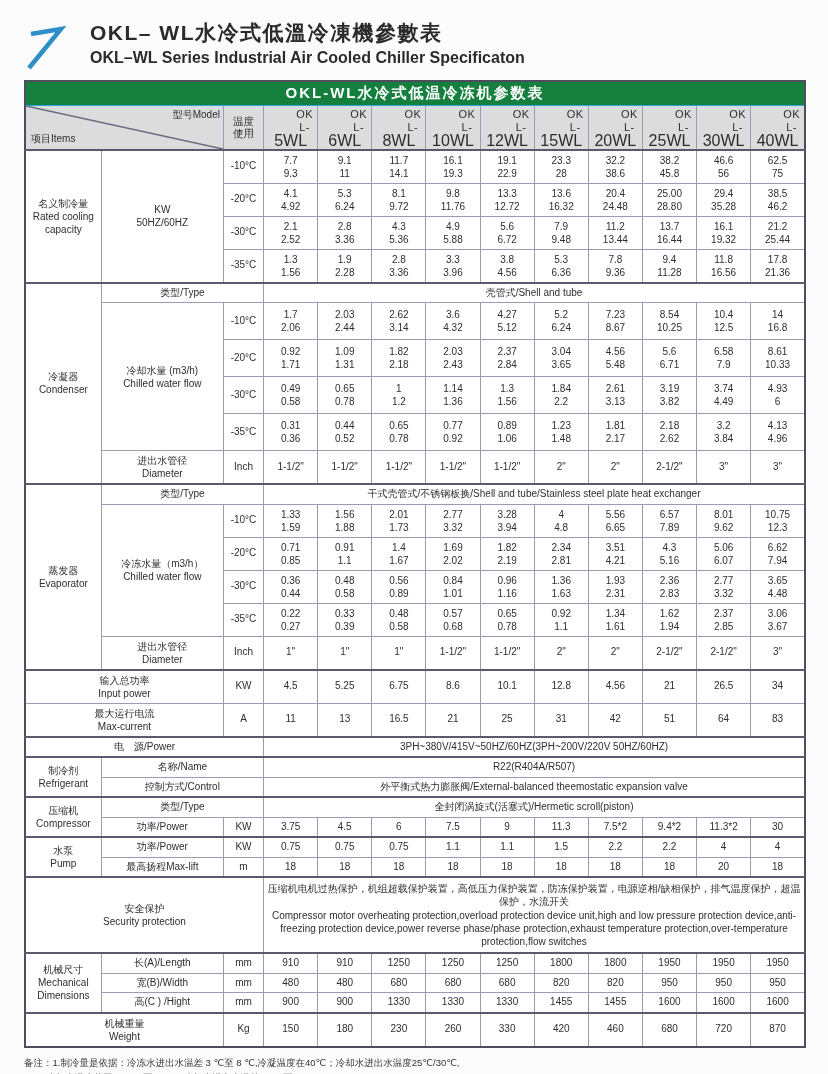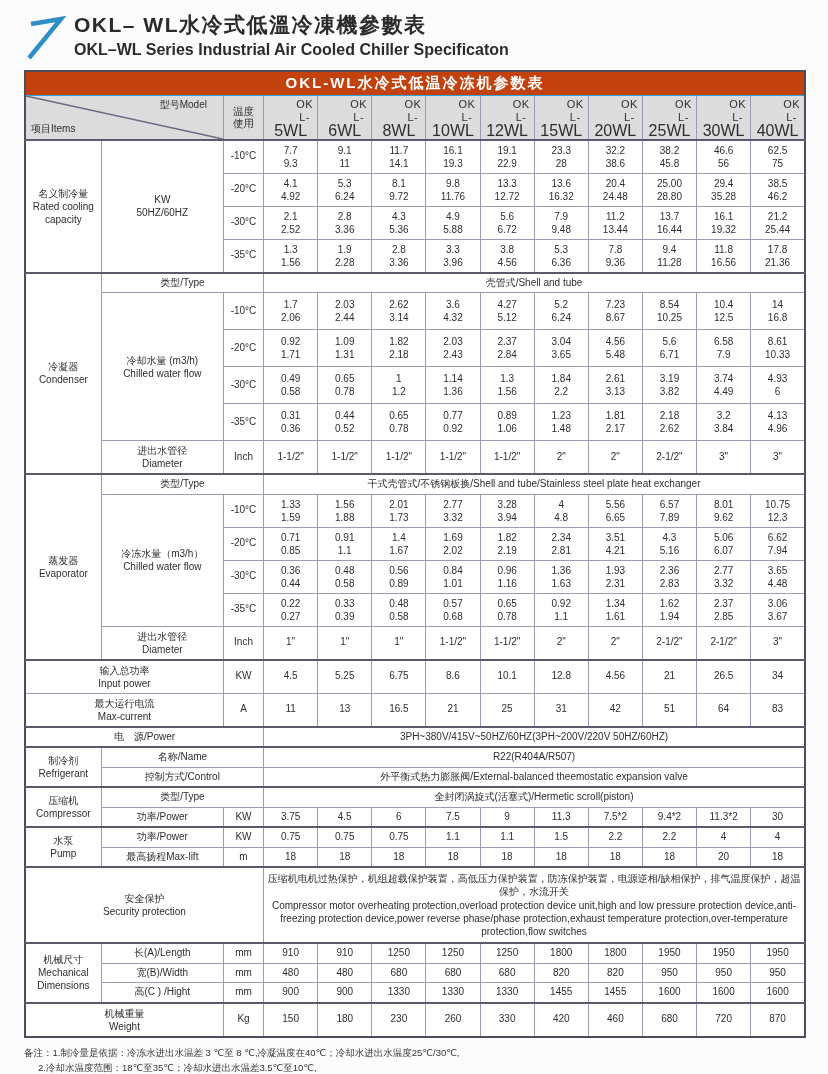--- a/index.html
+++ b/index.html
@@ -1,38 +1,38 @@
 <!DOCTYPE html>
 <html><head>
 <meta charset="utf-8">
 <style>
   html,body{margin:0;padding:0;}
   body{
     width:828px;height:1074px;background:#fcfcfc;overflow:hidden;
     font-family:"Liberation Sans","DejaVu Sans",sans-serif;color:#2e2e2e;
   }
   
-  .page-header{display:flex;align-items:center;gap:0;padding:10px 0 4px 20px;}
+  .page-header{display:flex;align-items:flex-start;gap:16px;padding:20px 0 4px 20px;}
   .logo{width:54px;height:52px;flex:0 0 auto;}
   .titles h1{margin:0;font-size:21px;font-weight:bold;letter-spacing:1.5px;color:#2b2b2b;line-height:26px;}
   .titles h2{margin:2px 0 0 0;font-size:16px;font-weight:bold;color:#2b2b2b;line-height:20px;}
   
   table.spec{border-collapse:collapse;table-layout:fixed;width:782px;margin:4px 0 0 24px;border:2px solid #4d4d5e;}
   table.spec td{
     border:1px solid #9b9bb3;background:#fff;text-align:center;vertical-align:middle;
     font-size:10px;line-height:12.5px;padding:3px 1px;overflow:hidden;word-wrap:break-word;
   }
-  tr.caption td{background:#c2410c;color:#fff;font-size:15px;font-weight:bold;letter-spacing:2px;padding:5px 2px;border:1px solid #29a7e0;}
+  tr.caption td{background:#15803d;color:#fff;font-size:15px;font-weight:bold;letter-spacing:2px;padding:5px 2px;border:1px solid #29a7e0;}
   tr.hdr td{background:#dcdcdd;font-size:10.5px;padding:2px 1px;}
   tr.hdr td.model div:first-child{font-size:11px;letter-spacing:.5px;margin-left:28px;}
   tr.hdr td.model div:last-child{font-size:16px;}
   td.corner{position:relative;background:#dcdcdd;height:30px;}
   td.corner .diag{position:absolute;left:0;top:0;width:100%;height:100%;}
   td.corner .items{position:absolute;left:5px;bottom:3px;font-size:10px;}
-  td.corner .model-lbl{position:absolute;right:16px;top:3px;font-size:10px;}
+  td.corner .model-lbl{position:absolute;right:3px;top:3px;font-size:10px;}
   td.thdr div{line-height:12px;}
   td.lbl,td.g,td.tg{background:#e4e4e6;}
   td.sec{text-align:left;padding:4px 7px;font-size:10px;line-height:14px;}
   td.sec div{margin:1px 0;}
   tr.sep td{border-top:2px solid #5a5a6c;}
   td div{line-height:13px;}
   tr.flow td{padding:5px 1px;}
   
   .notes{margin:7px 22px 0 24px;font-size:9.5px;line-height:15.5px;color:#333;}
   .notes .ind{padding-left:14px;}

